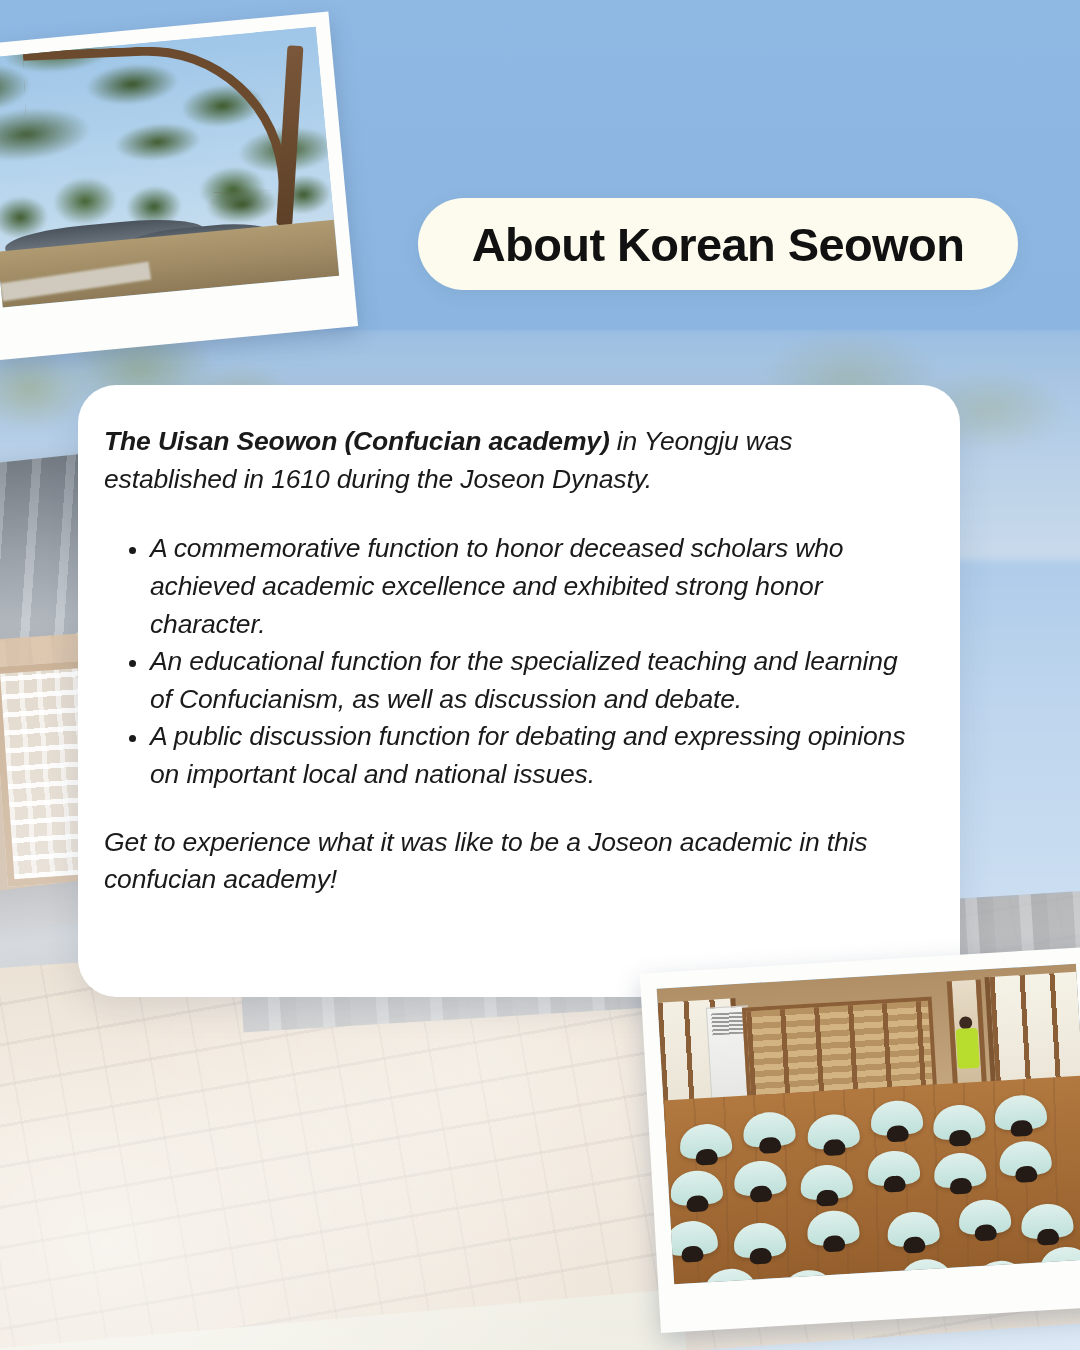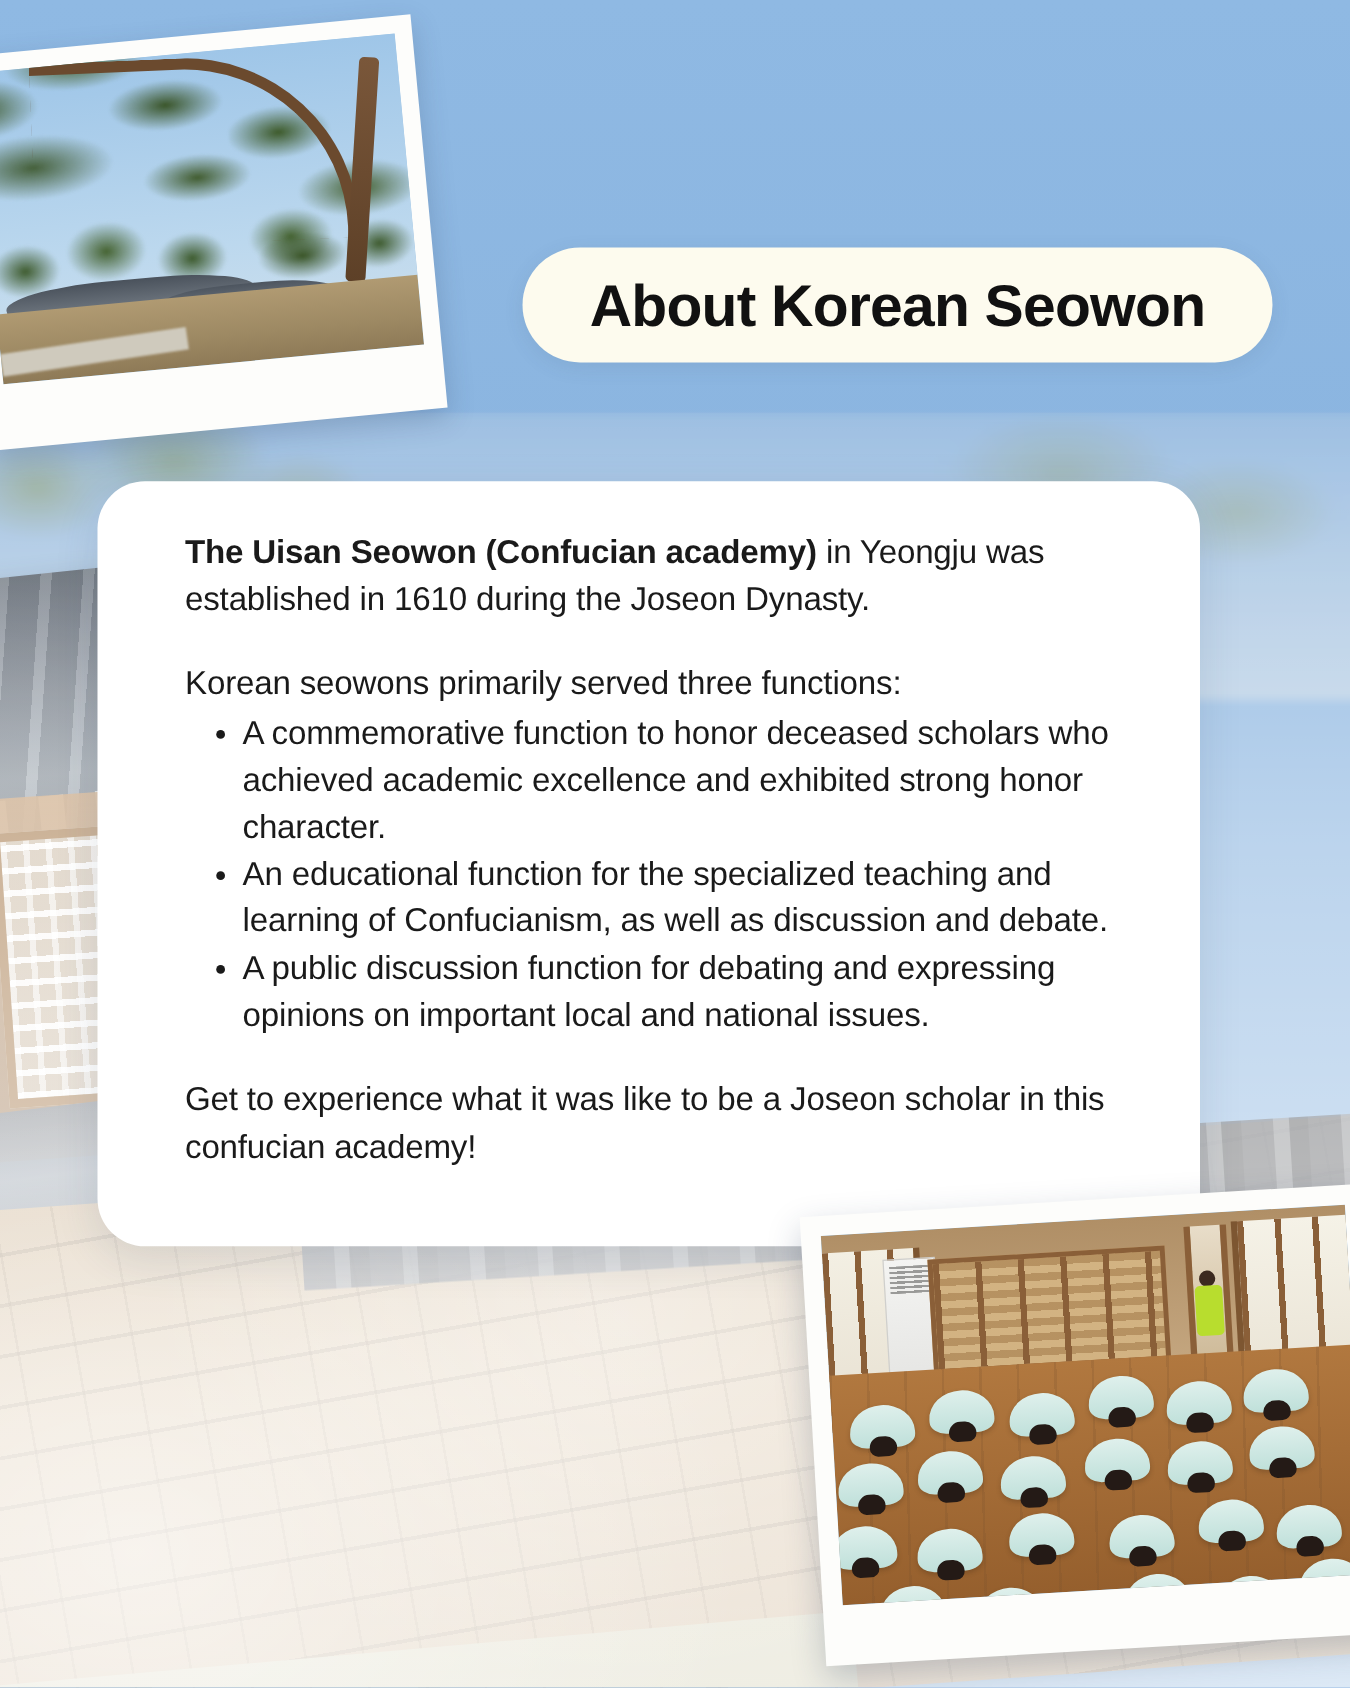--- a/index.html
+++ b/index.html
@@ -210,21 +210,22 @@
 
   
   .body-card {
     position: absolute;
     left: 78px; top: 385px;
     width: 882px; height: 612px;
     background: #ffffff;
     border-radius: 38px;
     box-shadow: 0 10px 34px rgba(50,70,100,.13);
     box-sizing: border-box;
-    padding: 38px 46px 30px 70px;
+    padding: 38px 46px 30px 26px;
+    font-style: italic;
   }
   .body-card p,
   .body-card ul {
     margin: 0;
     color: #1a1a1a;
     font-size: 26.5px;
     line-height: 1.42;
     letter-spacing: -0.15px;
   }
   .body-card .lead b { font-weight: 700; }
@@ -510,31 +511,30 @@
 
   <div class="title-pill">
     <h1>About Korean Seowon</h1>
   </div>
 
   <div class="body-card">
     <p class="lead"><b>The Uisan Seowon (Confucian academy)</b><span> in Yeongju was established in 1610 during the Joseon Dynasty.</span></p>
 
     <div class="spacer"></div>
 
-    <p>Korean seowons primarily served three functions:</p>
 
     <ul>
       <li>A commemorative function to honor deceased scholars who achieved academic excellence and exhibited strong honor character.</li>
       <li>An educational function for the specialized teaching and learning of Confucianism, as well as discussion and debate.</li>
       <li>A public discussion function for debating and expressing opinions on important local and national issues.</li>
     </ul>
 
     <div class="spacer"></div>
 
-    <p>Get to experience what it was like to be a Joseon scholar in this confucian academy!</p>
+    <p>Get to experience what it was like to be a Joseon academic in this confucian academy!</p>
   </div>
 
   <div class="polaroid-br">
     <div class="photo">
       <div class="p2-back"></div>
       <div class="p2-paperdoor-l"></div>
       <div class="p2-paperdoor-r"></div>
       <div class="p2-ac"></div>
       <div class="p2-doors"></div>
       <div class="p2-doorway"></div>

